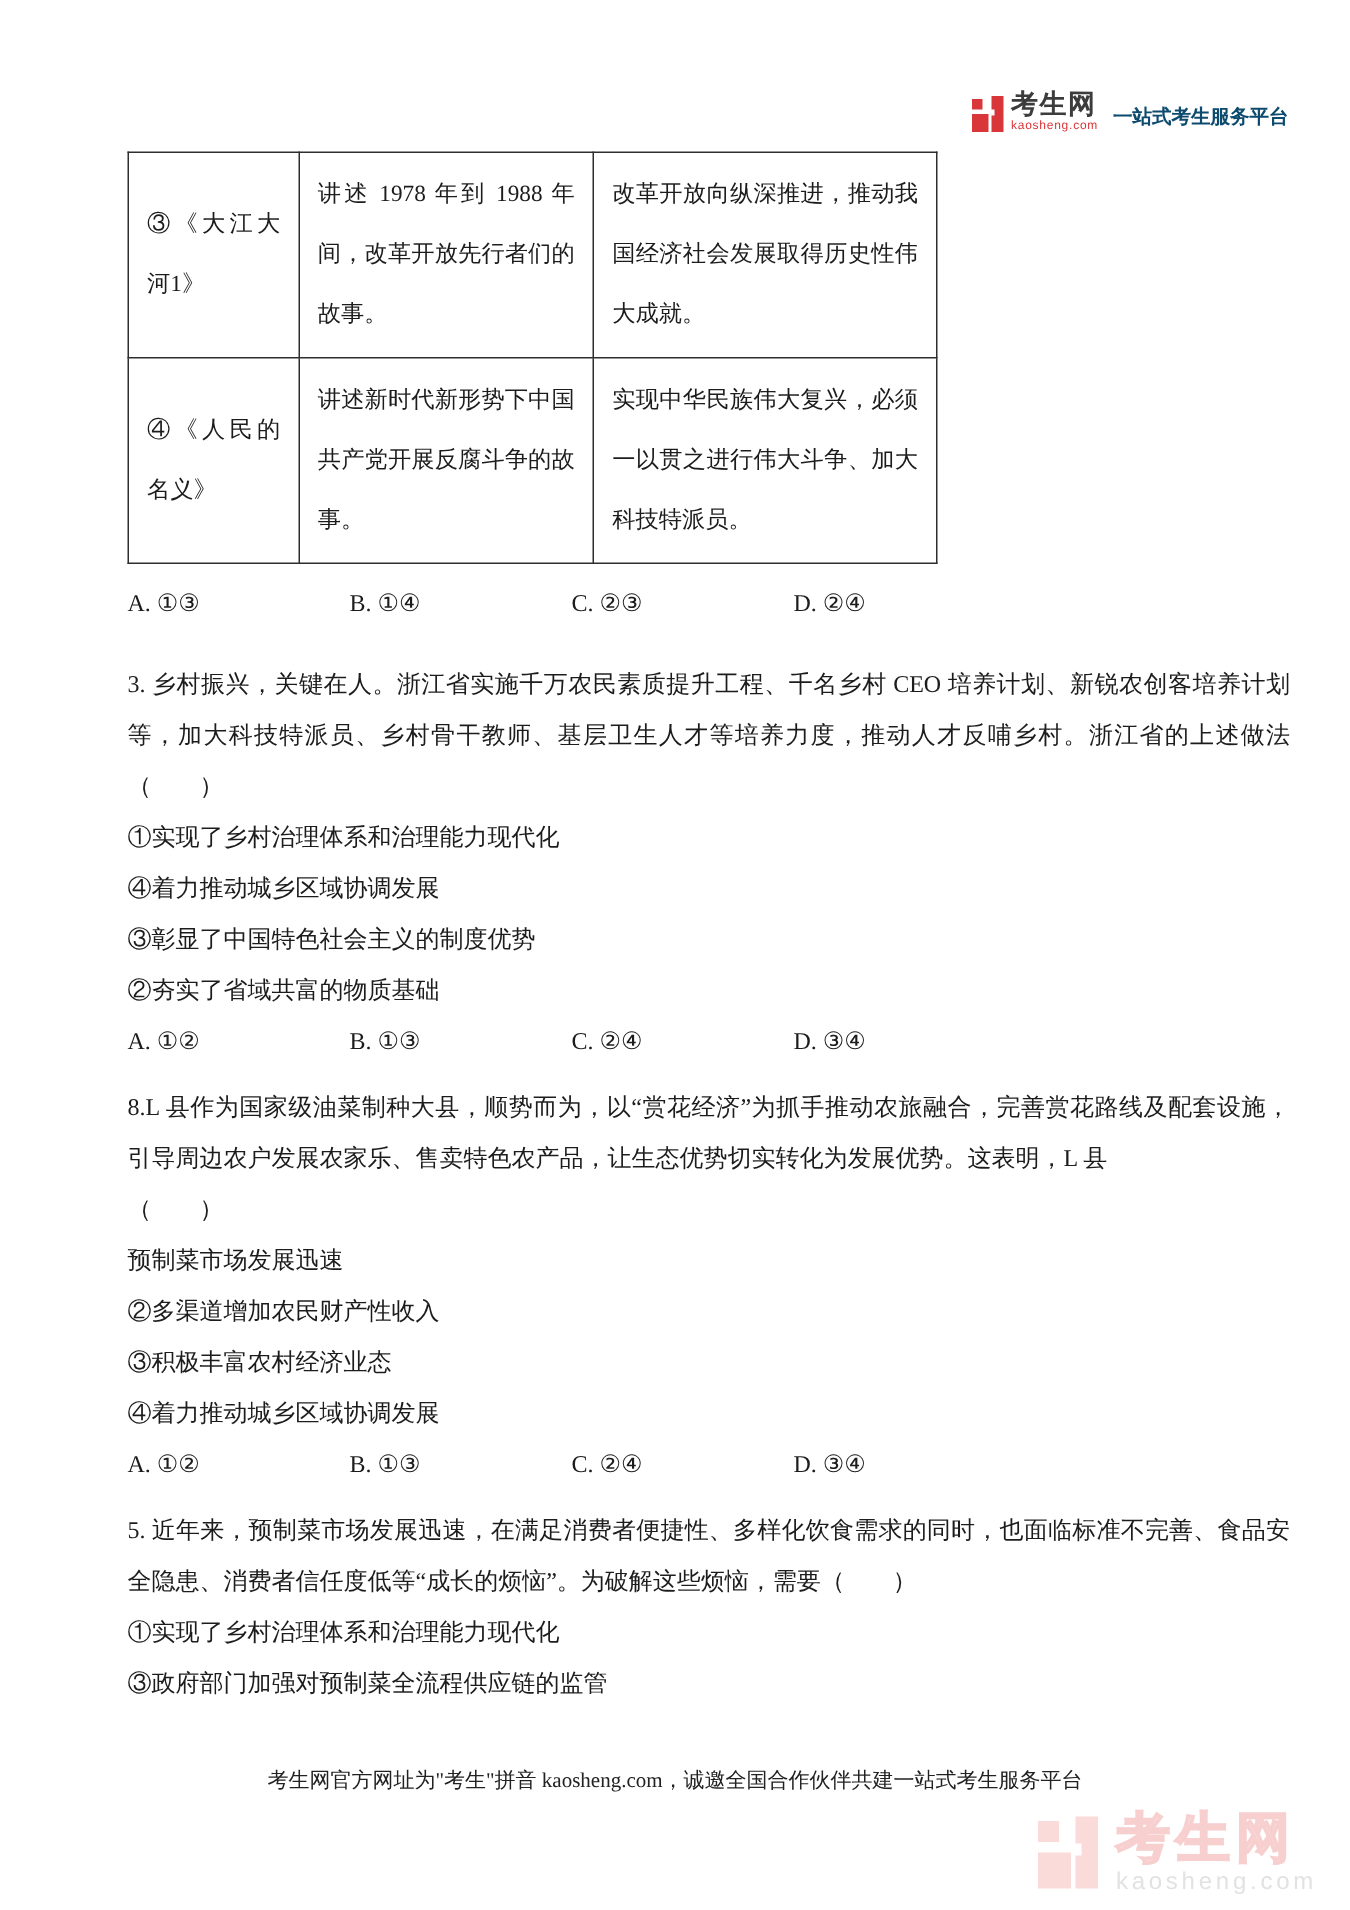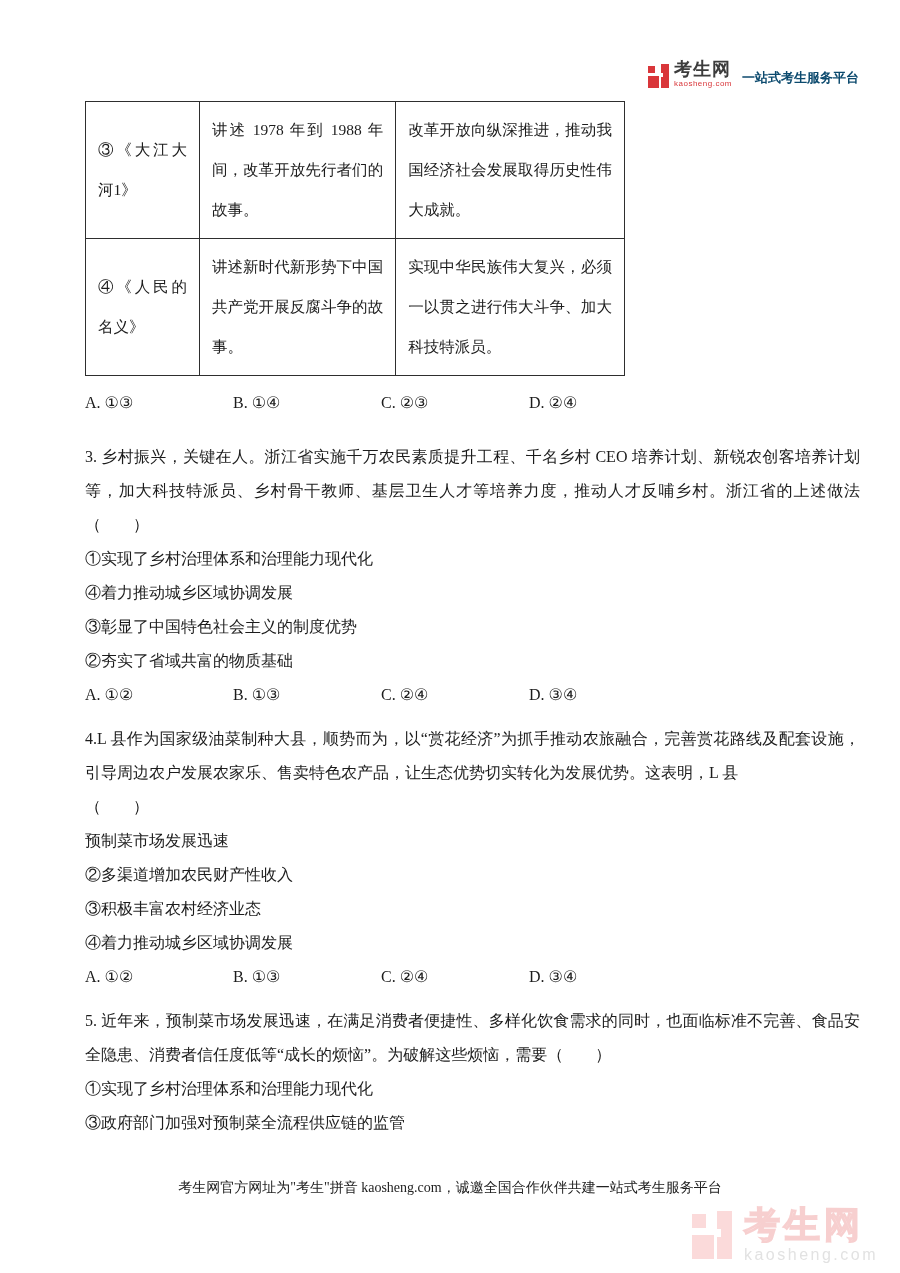--- a/index.html
+++ b/index.html
@@ -146,21 +146,21 @@
     <div class="q-item">②夯实了省域共富的物质基础</div>
     <div class="options-row">
       <span>A. ①②</span>
       <span>B. ①③</span>
       <span>C. ②④</span>
       <span>D. ③④</span>
     </div>
   </div>
 
   <div class="q-block gap-sm">
-    <div class="q-stem">4.L 县作为国家级油菜制种大县，顺势而为，以“赏花经济”为抓手推动农旅融合，完善赏花路线及配套设施，引导周边农户发展农家乐、售卖特色农产品，让生态优势切实转化为发展优势。这表明，L 县</div>
+    <div class="q-stem">8.L 县作为国家级油菜制种大县，顺势而为，以“赏花经济”为抓手推动农旅融合，完善赏花路线及配套设施，引导周边农户发展农家乐、售卖特色农产品，让生态优势切实转化为发展优势。这表明，L 县</div>
     <div class="q-paren">（　　）</div>
     <div class="q-item">预制菜市场发展迅速</div>
     <div class="q-item">②多渠道增加农民财产性收入</div>
     <div class="q-item">③积极丰富农村经济业态</div>
     <div class="q-item">④着力推动城乡区域协调发展</div>
     <div class="options-row">
       <span>A. ①②</span>
       <span>B. ①③</span>
       <span>C. ②④</span>
       <span>D. ③④</span>

